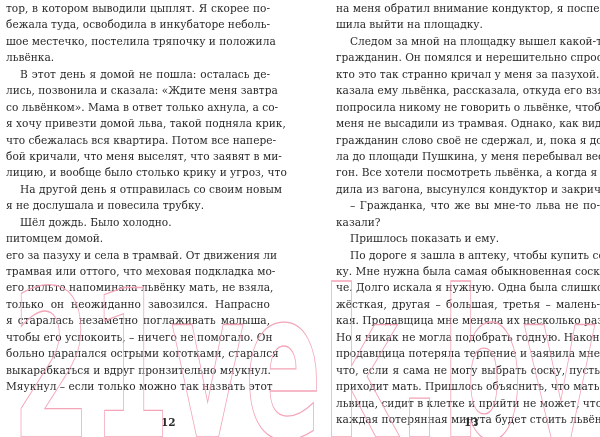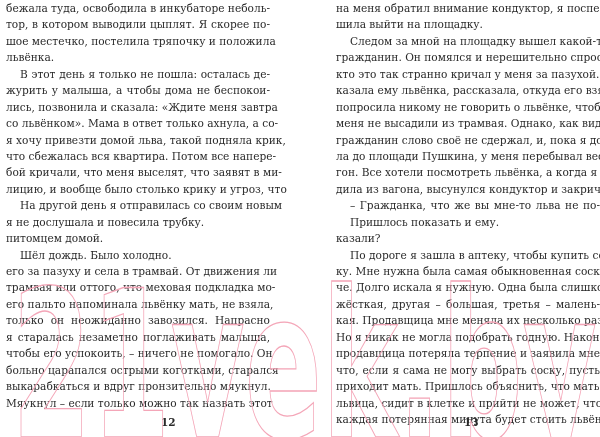--- a/index.html
+++ b/index.html
@@ -39,36 +39,35 @@
     fill: none;
     stroke: #f4a6b8;
     stroke-width: 1.3;
   }
 </style>
 </head>
 <body>
 
 <div class="spread">
   <div class="page left" id="left-page">
+      <span class="line">тор, в котором выводили цыплят. Я скорее по-</span>
       <span class="line">бежала туда, освободила в инкубаторе неболь-</span>
-      <span class="line">тор, в котором выводили цыплят. Я скорее по-</span>
       <span class="line">шое местечко, постелила тряпочку и положила</span>
       <span class="line last">львёнка.</span>
-      <span class="line indent">В этот день я только не пошла: осталась де-</span>
-      <span class="line">журить у малыша, а чтобы дома не беспокои-</span>
+      <span class="line indent">В этот день я домой не пошла: осталась де-</span>
       <span class="line">лись, позвонила и сказала: «Ждите меня завтра</span>
       <span class="line">со львёнком». Мама в ответ только ахнула, а со-</span>
       <span class="line">я хочу привезти домой льва, такой подняла крик,</span>
       <span class="line">что сбежалась вся квартира. Потом все напере-</span>
       <span class="line">бой кричали, что меня выселят, что заявят в ми-</span>
       <span class="line">лицию, и вообще было столько крику и угроз, что</span>
       <span class="line indent">На другой день я отправилась со своим новым</span>
       <span class="line last">я не дослушала и повесила трубку.</span>
+      <span class="line indent last">Шёл дождь. Было холодно.</span>
       <span class="line last">питомцем домой.</span>
-      <span class="line indent last">Шёл дождь. Было холодно.</span>
       <span class="line">его за пазуху и села в трамвай. От движения ли</span>
       <span class="line">трамвая или оттого, что меховая подкладка мо-</span>
       <span class="line">его пальто напоминала львёнку мать, не взяла,</span>
       <span class="line">только он неожиданно завозился. Напрасно</span>
       <span class="line">я старалась незаметно поглаживать малыша,</span>
       <span class="line">чтобы его успокоить, – ничего не помогало. Он</span>
       <span class="line">больно царапался острыми коготками, старался</span>
       <span class="line">выкарабкаться и вдруг пронзительно мяукнул.</span>
       <span class="line">Мяукнул – если только можно так назвать этот</span>
     </div>
@@ -79,22 +78,22 @@
       <span class="line">гражданин. Он помялся и нерешительно спросил,</span>
       <span class="line">кто это так странно кричал у меня за пазухой. Я по-</span>
       <span class="line">казала ему львёнка, рассказала, откуда его взяла,</span>
       <span class="line">попросила никому не говорить о львёнке, чтобы</span>
       <span class="line">меня не высадили из трамвая. Однако, как видно,</span>
       <span class="line">гражданин слово своё не сдержал, и, пока я доеха-</span>
       <span class="line">ла до площади Пушкина, у меня перебывал весь ва-</span>
       <span class="line">гон. Все хотели посмотреть львёнка, а когда я выхо-</span>
       <span class="line">дила из вагона, высунулся кондуктор и закричал:</span>
       <span class="line indent">– Гражданка, что же вы мне-то льва не по-</span>
+      <span class="line last">казали?</span>
       <span class="line indent last">Пришлось показать и ему.</span>
-      <span class="line last">казали?</span>
       <span class="line indent">По дороге я зашла в аптеку, чтобы купить сос-</span>
       <span class="line">ку. Мне нужна была самая обыкновенная соска,</span>
       <span class="line">че. Долго искала я нужную. Одна была слишком</span>
       <span class="line">жёсткая, другая – большая, третья – малень-</span>
       <span class="line">кая. Продавщица мне меняла их несколько раз.</span>
       <span class="line">Но я никак не могла подобрать годную. Наконец</span>
       <span class="line">продавщица потеряла терпение и заявила мне,</span>
       <span class="line">что, если я сама не могу выбрать соску, пусть</span>
       <span class="line">приходит мать. Пришлось объяснить, что мать –</span>
       <span class="line">львица, сидит в клетке и прийти не может, что</span>

